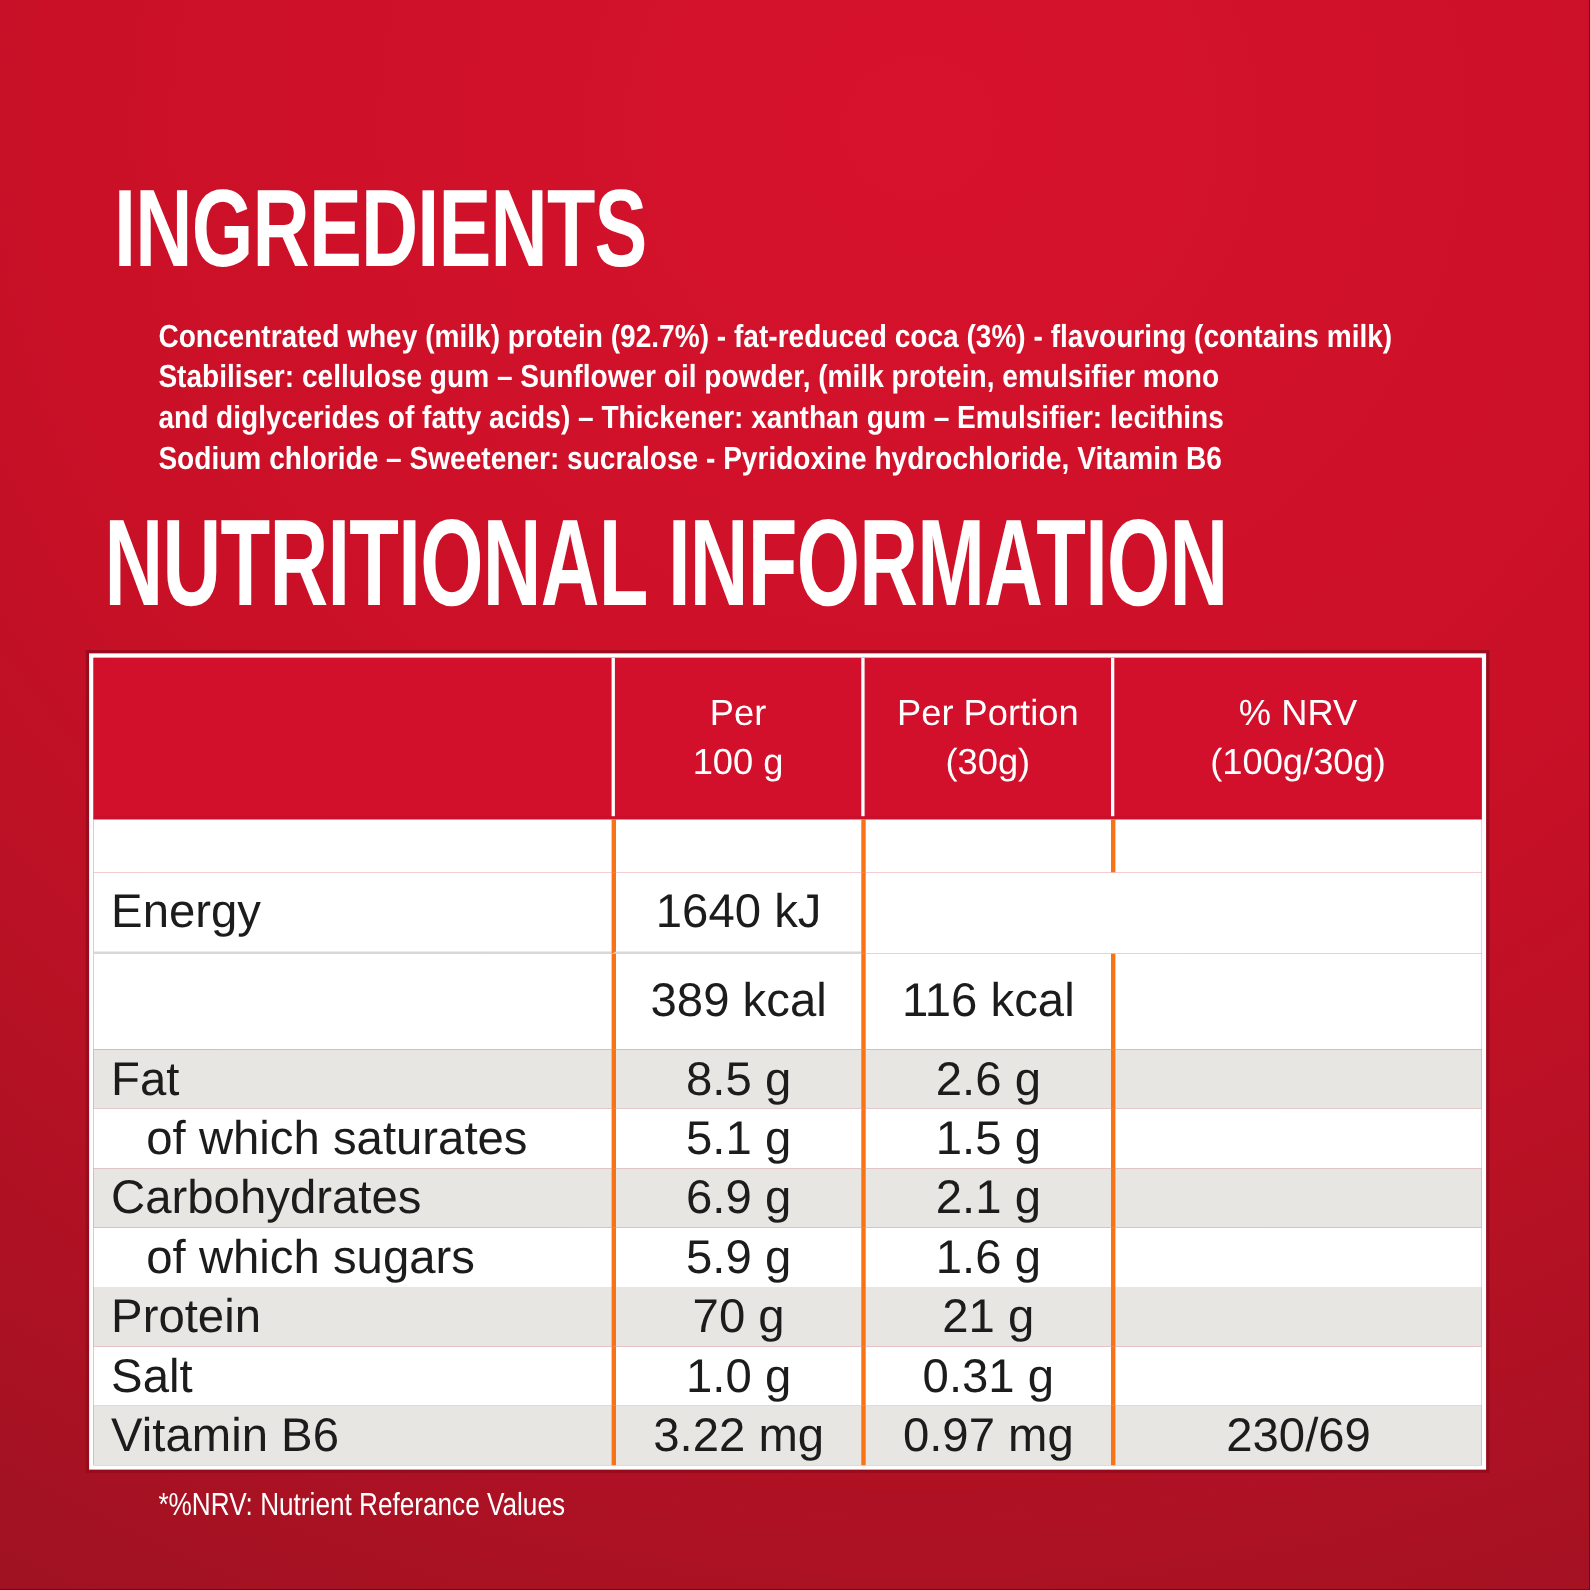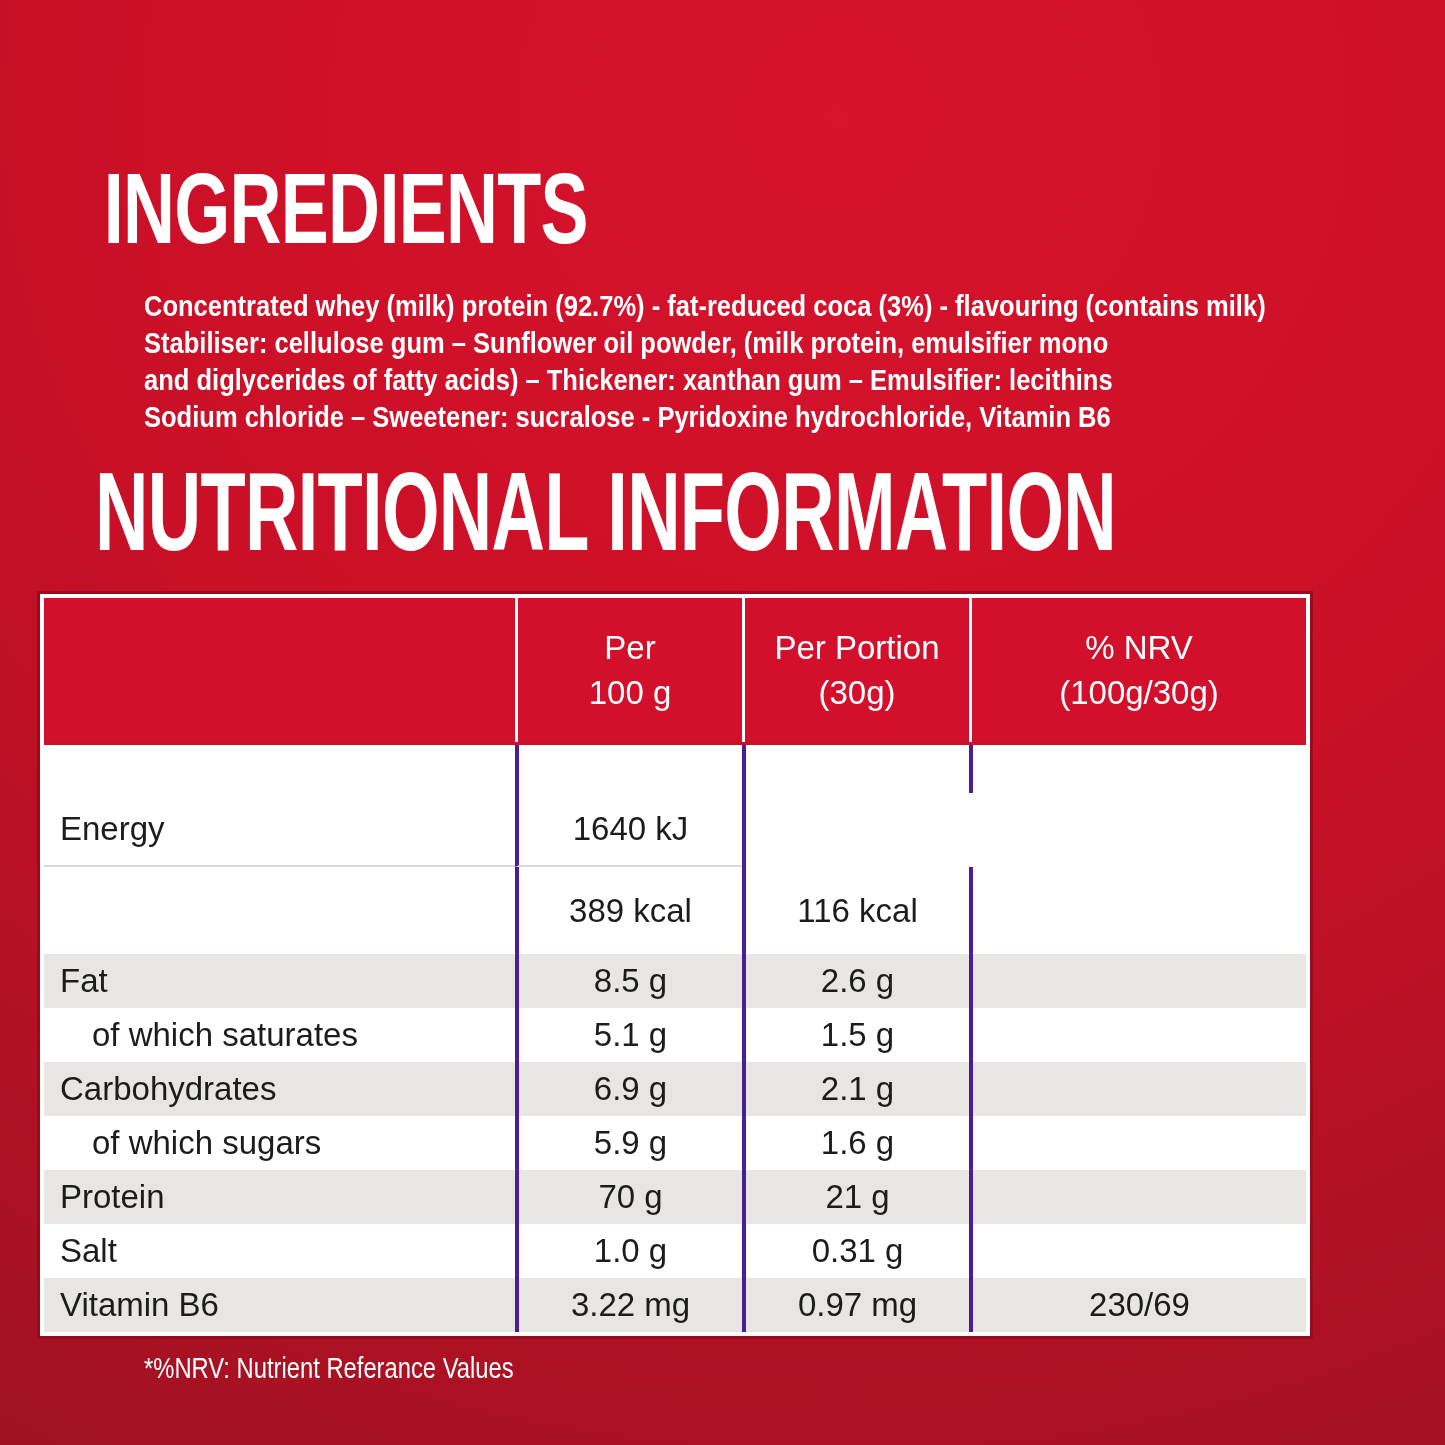--- a/index.html
+++ b/index.html
@@ -24,51 +24,51 @@
     letter-spacing:-1px;white-space:nowrap;
     transform:scaleX(0.66);transform-origin:left center;
   }
   .ingredients{
     margin:30px 0 0 144px;
     color:#ffffff;font-size:29px;line-height:37px;font-weight:bold;
     transform:scaleX(0.88);transform-origin:left center;
     white-space:nowrap;
   }
   .ntable{
-    margin:26px 0 0 40px;
+    margin:26px 0 0 81px;
     width:1270px;box-sizing:border-box;
     border:4px solid #ffffff;
     box-shadow:0 0 0 3px rgba(148,10,28,0.85);
   }
   .thead{
     display:grid;grid-template-columns:471px 227px 227px 1fr;
     height:144px;background:#d2102b;
   }
   .th{
     display:flex;flex-direction:column;justify-content:center;align-items:center;
     box-sizing:border-box;
     color:#ffffff;font-size:33px;line-height:45px;font-weight:normal;
   }
   .th.sep{border-left:3px solid #ffffff;}
   .tbody{border-top:3px solid #c9102d;}
   .tr{
     display:grid;grid-template-columns:471px 227px 227px 1fr;
     background:#ffffff;
-    color:#1c1c1c;font-size:33px;text-align:center;
+    color:#1c1c1c;font-size:43px;text-align:center;
   }
   .tr.shade{background:#e7e6e3;}
   .tr.spacer{height:48px;}
   .tr.energy1{height:74px;}
   .tr.energy2{height:87px;}
   .tr.std{height:54px;}
   .td{
     display:flex;align-items:center;justify-content:center;
     box-sizing:border-box;
   }
-  .td.sep{border-left:4px solid #4c1d95;}
+  .td.sep{border-left:4px solid #f97316;}
   .td.label{justify-content:flex-start;padding-left:16px;}
   .td.indent{padding-left:48px;}
   .energy1 .td.div{border-bottom:2px solid #d8d8d8;}
   .footnote{
     margin:16px 0 0 144px;
     color:#ffffff;font-size:29px;
     transform:scaleX(0.82);transform-origin:left center;
     white-space:nowrap;
   }
 </style>

